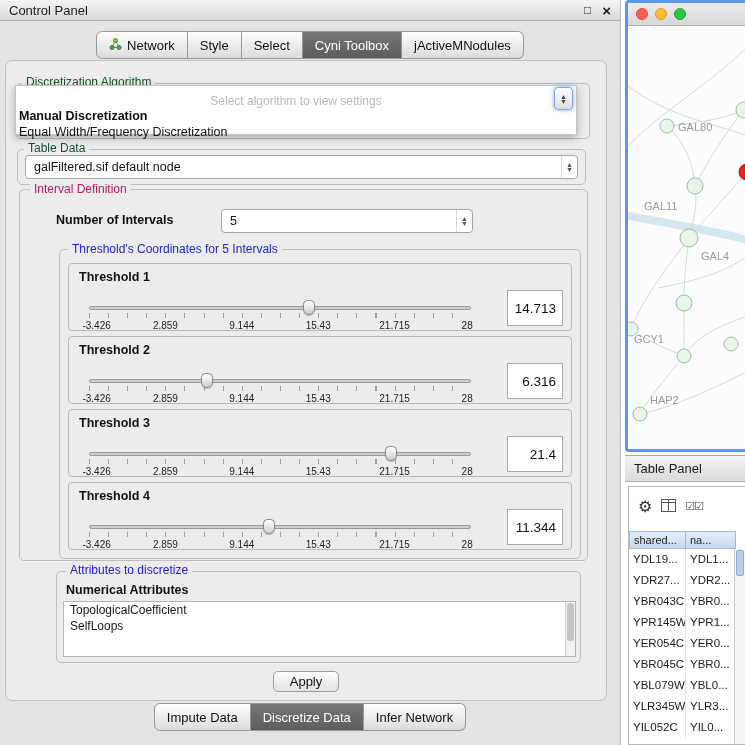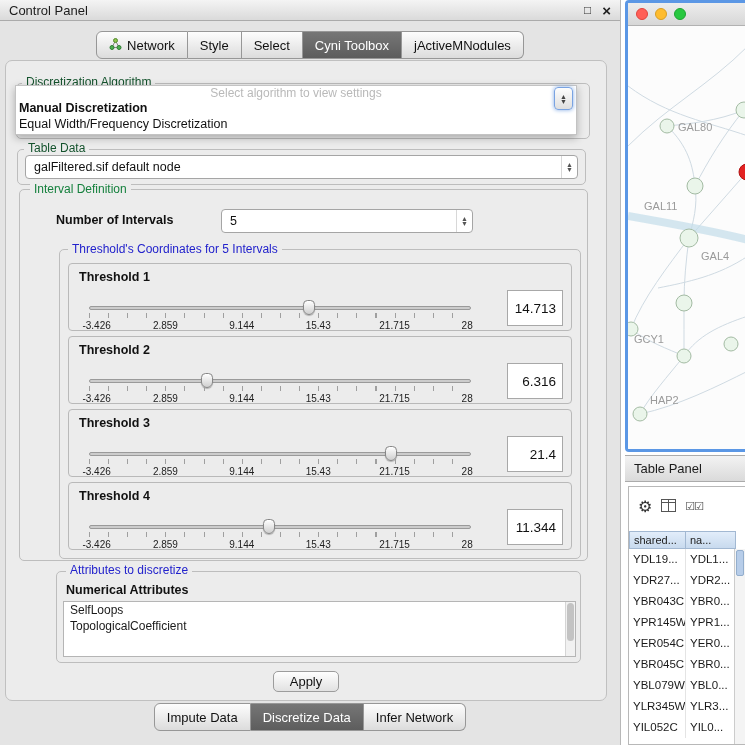--- a/index.html
+++ b/index.html
@@ -23,35 +23,35 @@
 
   
   .panel-body { position:absolute; top:60px; left:5px; width:602px; height:641px; background:#ececec; border:1px solid #c0c0c0; border-radius:7px; }
   .group-label { position:absolute; background:#ececec; padding:0 4px; font-size:12px; color:#14532d; z-index:2; white-space:nowrap; }
   .group-box { position:absolute; border:1px solid #bdbdbd; border-radius:5px; }
 
   
   .algo-label { left:16px; top:14px; }
   .algo-box { left:10px; top:22px; right:16px; height:56px; }
   .popup { position:absolute; left:9px; top:24px; right:29px; height:50px; background:#fff; border:1px solid #c3c3c3; box-shadow:0 3px 8px rgba(0,0,0,.28); z-index:5; }
-  .popup-placeholder { text-align:center; color:#b9b9b9; font-size:12px; padding-top:0; }
+  .popup-placeholder { text-align:center; color:#b9b9b9; font-size:12px; padding-top:8px; }
   .popup-option { font-size:12.5px; color:#111; padding:0 0 0 3px; line-height:16px; }
   .popup-option.bold { font-weight:bold; }
   .stepper-focused { position:absolute; right:33px; top:26px; width:19px; height:23px; background:linear-gradient(#fdfdfd,#dfdfdf); border:1px solid #79a3e2; border-radius:4px; box-shadow:0 0 4px #84abe4; z-index:6; display:flex; flex-direction:column; align-items:center; justify-content:center; color:#444; }
   .stepper-focused span, .mini-stepper span { font-size:7px; line-height:5px; }
 
   
   .tabledata-label { left:18px; top:80px; }
   .tabledata-box { left:11px; top:88px; right:20px; height:36px; }
   .combo { position:absolute; background:#fff; border:1px solid #a5a5a5; border-radius:4px; display:flex; align-items:center; font-size:12.5px; color:#111; padding-left:8px; }
   .combo .mini-stepper { margin-left:auto; width:16px; height:100%; display:flex; flex-direction:column; align-items:center; justify-content:center; color:#555; border-left:1px solid #d8d8d8; }
   .tabledata-combo { left:19px; top:94px; right:28px; height:24px; }
 
   
-  .interval-label { left:24px; top:121px; color:#15803d; }
+  .interval-label { left:24px; top:121px; color:#be185d; }
   .interval-box { left:13px; top:128px; right:18px; height:372px; }
   .numint-label { position:absolute; left:50px; top:152px; font-size:12.5px; font-weight:bold; color:#111; }
   .numint-combo { left:215px; top:148px; width:252px; height:24px; }
 
   .thresh-label { left:62px; top:181px; color:#2222cc; }
   .thresh-box { left:53px; top:188px; right:25px; height:310px; }
   .th-panel { position:absolute; left:8px; right:8px; height:68px; background:#ececec; border:1px solid #b9b9b9; border-radius:4px; }
   .th-label { position:absolute; left:10px; top:6px; font-size:12.5px; font-weight:bold; color:#111; }
   .th-slider { position:absolute; left:20px; right:100px; top:42px; height:26px; }
   .track { position:absolute; left:0; right:0; top:0; height:4px; background:#cccccc; border:1px solid #9a9a9a; border-radius:2px; }
@@ -251,22 +251,22 @@
             </div>
           </div>
           <div class="th-value">11.344</div>
         </div>
       </div>
 
       <span class="group-label attr-label">Attributes to discretize</span>
       <div class="group-box attr-box"></div>
       <span class="numattr-label">Numerical Attributes</span>
       <div class="attr-list">
+        <div class="attr-item">TopologicalCoefficient</div>
         <div class="attr-item">SelfLoops</div>
-        <div class="attr-item">TopologicalCoefficient</div>
         <div class="attr-scroll">
             <div class="sb-thumb"></div>
           </div>
       </div>
 
       <div class="apply-btn">Apply</div>
     </div>
 
     <div class="bottom-tabbar">
       <div class="tab">

